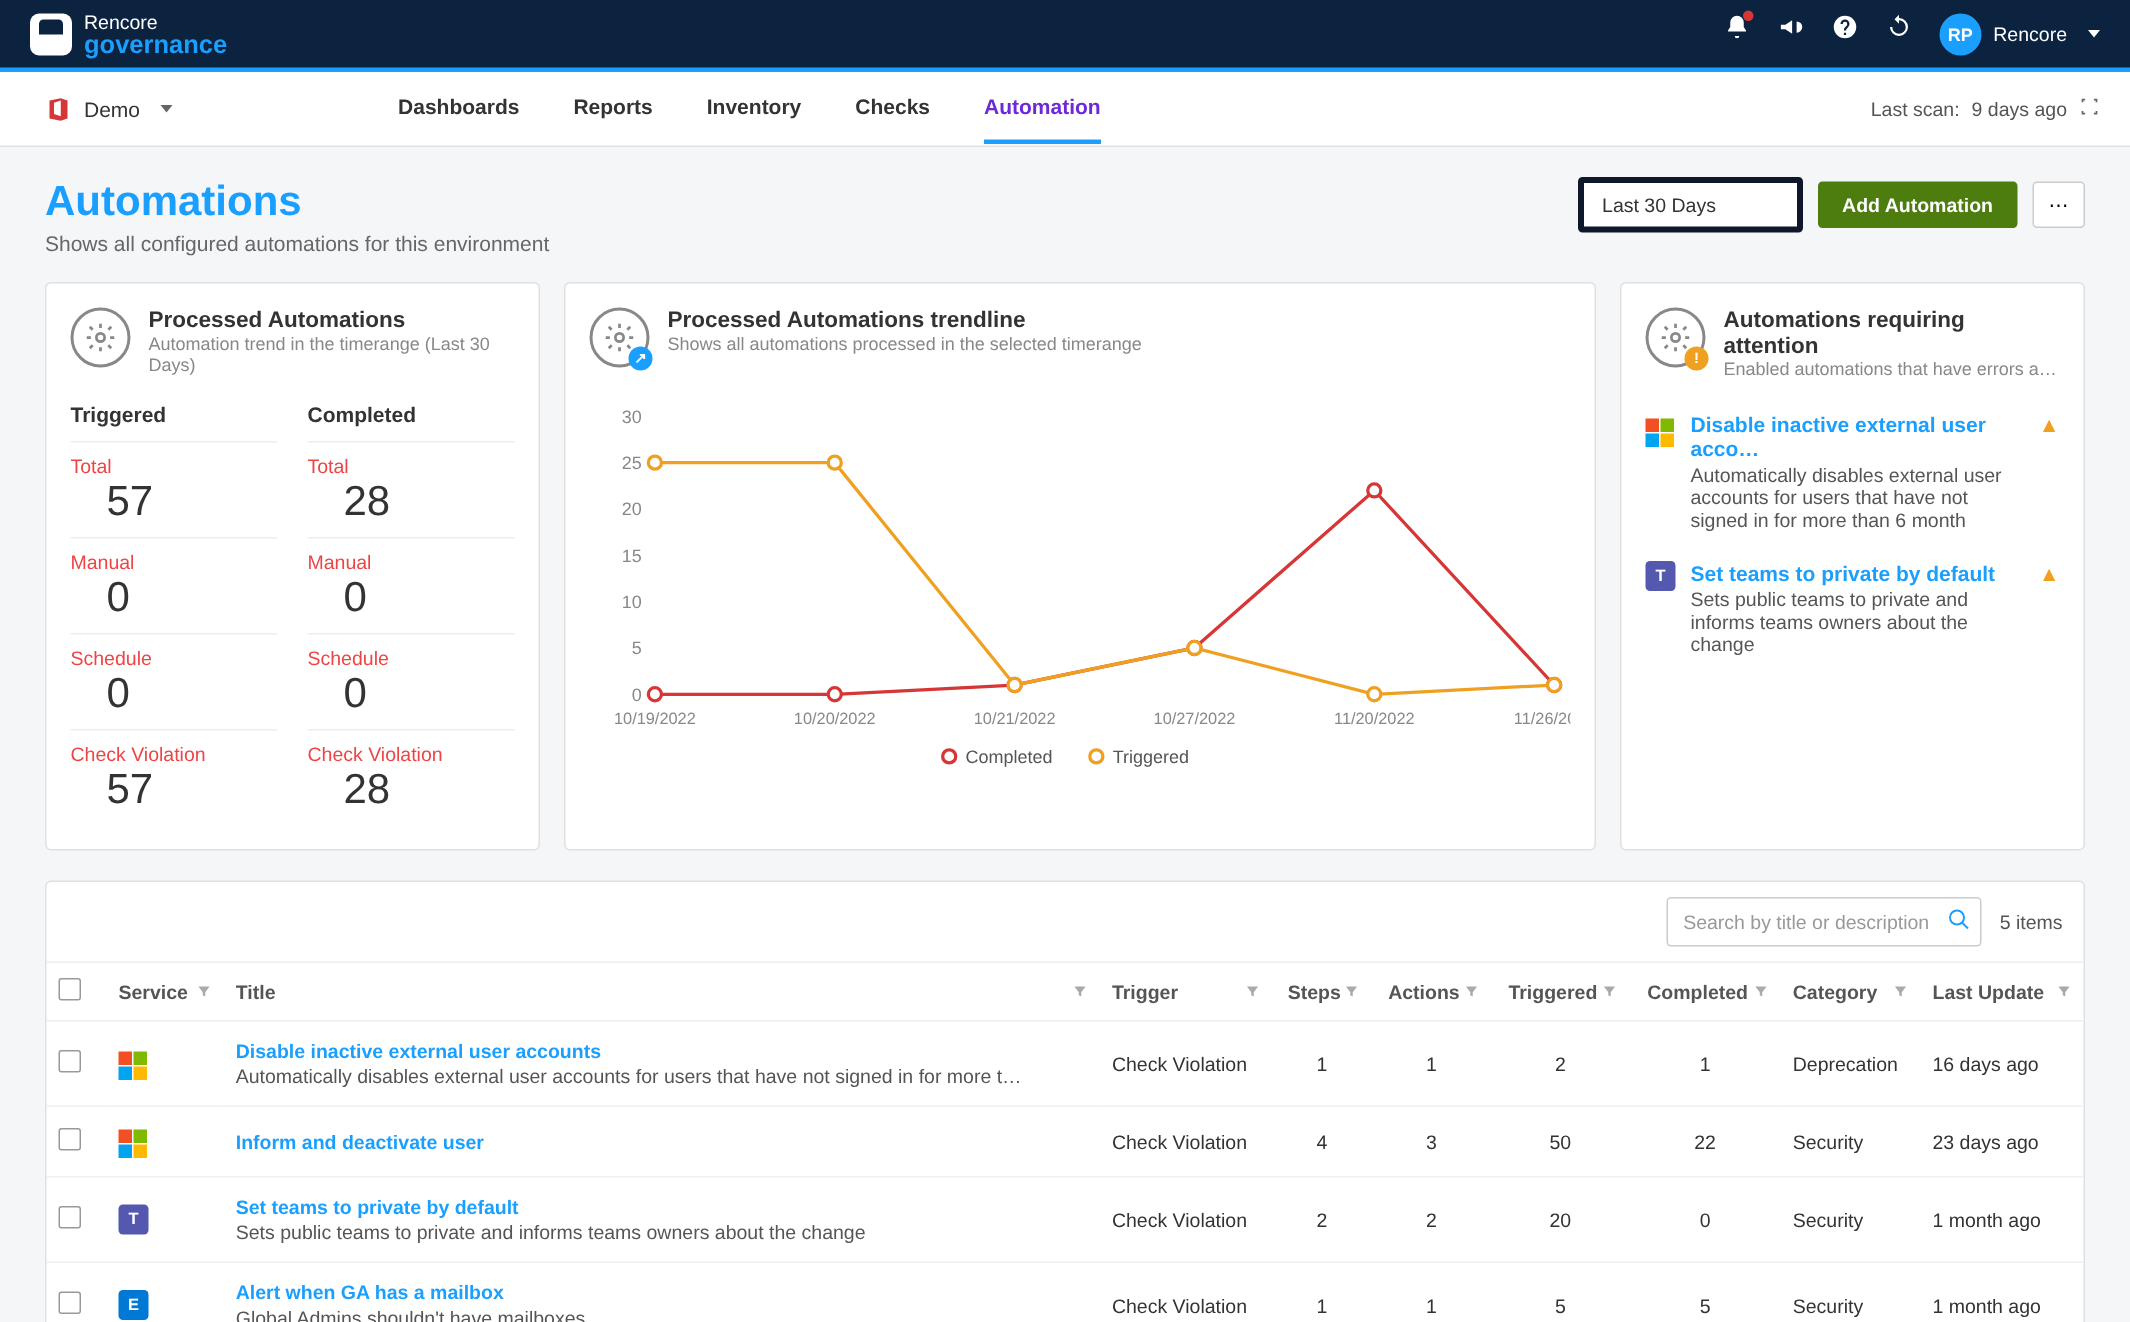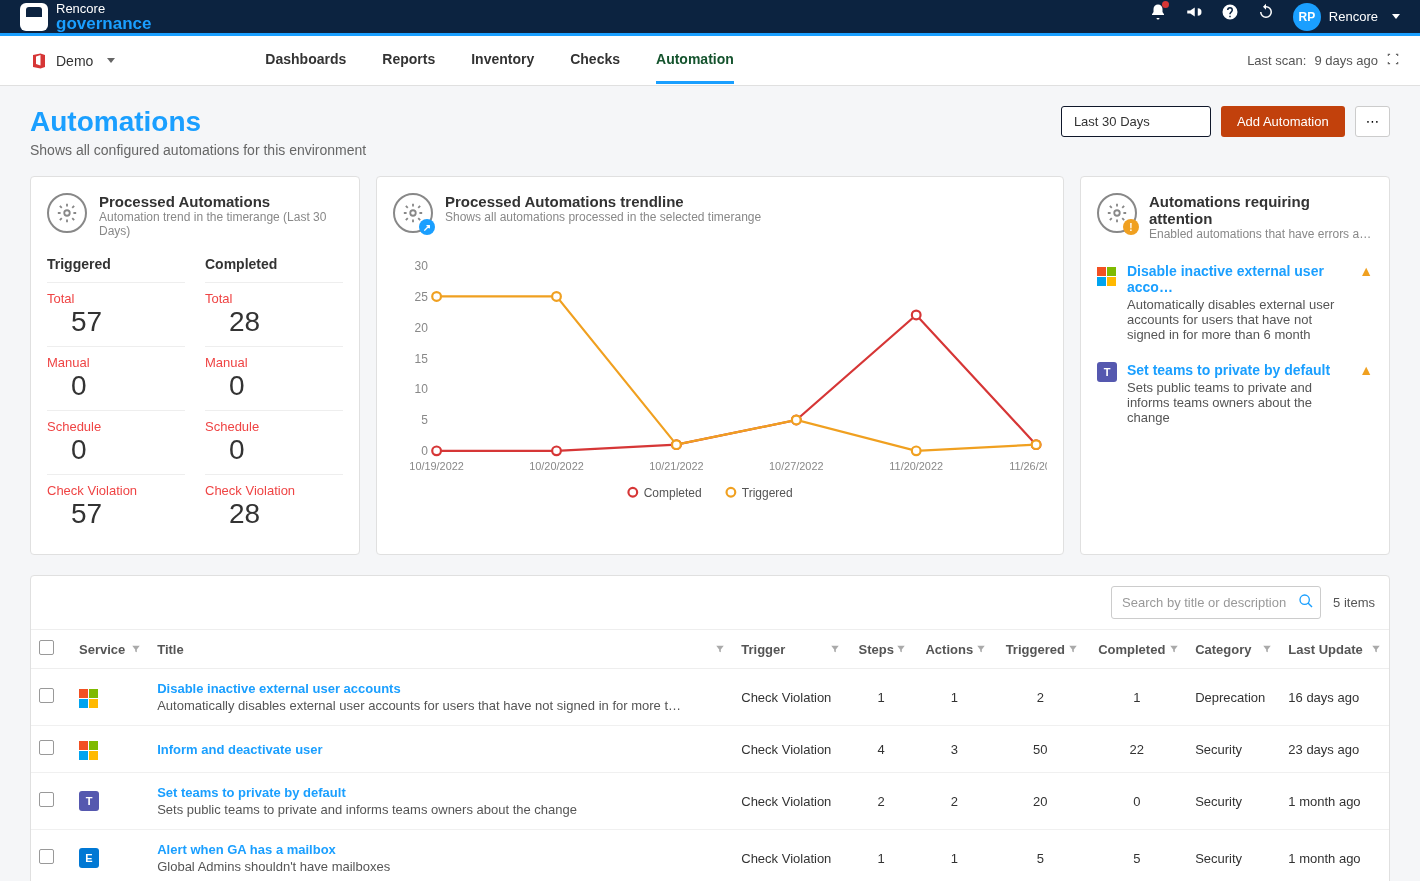--- a/index.html
+++ b/index.html
@@ -1,42 +1,42 @@
 <!DOCTYPE html>
 <html><head>
 <meta charset="utf-8">
 <style>
 * { box-sizing: border-box; margin: 0; padding: 0; }
 body { font-family: -apple-system, BlinkMacSystemFont, "Segoe UI", Arial, sans-serif; background: #f5f6f8; color: #333; font-size: 14px; width: 1420px; }
-.topbar { background: #0c2340; height: 36px; display: flex; align-items: center; padding: 0 20px; justify-content: space-between; border-bottom: 3px solid #1a9fff; }
+.topbar { background: #0c2340; height: 48px; display: flex; align-items: center; padding: 0 20px; justify-content: space-between; border-bottom: 3px solid #1a9fff; }
 .logo { display: flex; align-items: center; gap: 8px; }
 .logo-icon { width: 28px; height: 28px; background: #fff; border-radius: 6px; position: relative; }
 .logo-icon::before { content: ""; position: absolute; width: 16px; height: 10px; background: #0c2340; border-radius: 3px 3px 0 0; top: 4px; left: 6px; }
 .logo-text { color: #fff; font-size: 13px; line-height: 1; }
 .logo-text .gov { color: #1a9fff; font-weight: 700; font-size: 17px; }
 .topbar-right { display: flex; align-items: flex-start; gap: 18px; }
 .top-icon { color: #fff; cursor: pointer; position: relative; width: 18px; height: 18px; display: flex; align-items: center; justify-content: center; }
 .top-icon svg { width: 18px; height: 18px; fill: #fff; }
 .badge-dot { position: absolute; top: -2px; right: -2px; width: 7px; height: 7px; border-radius: 50%; }
 .avatar { width: 28px; height: 28px; border-radius: 50%; background: #1a9fff; color: #fff; display: flex; align-items: center; justify-content: center; font-size: 12px; font-weight: 600; }
 .user-label { color: #fff; font-size: 13px; }
 .navbar { background: #fff; height: 50px; display: flex; align-items: center; padding: 0 20px; border-bottom: 1px solid #e0e0e0; }
 .env-select { display: flex; align-items: center; gap: 8px; padding: 6px 10px; cursor: pointer; }
 .office-icon { width: 18px; height: 18px; display: inline-block; }
 .nav-tabs { display: flex; gap: 36px; margin-left: 140px; }
 .nav-tab { padding: 14px 0; cursor: pointer; font-weight: 600; color: #333; border-bottom: 3px solid transparent; }
-.nav-tab.active { color: #14532d; border-bottom-color: #1a9fff; }
+.nav-tab.active { color: #6d28d9; border-bottom-color: #1a9fff; }
 .last-scan { margin-left: auto; color: #555; font-size: 13px; display: flex; align-items: center; gap: 8px; }
 .content { padding: 20px 30px; }
 .page-header { display: flex; align-items: flex-start; justify-content: space-between; margin-bottom: 18px; gap: 12px; }
 .page-title { color: #1a9fff; font-size: 28px; font-weight: 700; margin-bottom: 4px; }
 .page-sub { color: #666; font-size: 14px; }
 .header-actions { display: flex; gap: 10px; align-items: center; }
-.select-range { background: #fff; border: 1px solid #0f172a; padding: 7px 12px; border-radius: 3px; min-width: 150px; font-size: 13px; }
-.btn-primary { background: #c2410c; color: #fff; border: none; padding: 8px 16px; border-radius: 3px; font-weight: 400; cursor: pointer; font-size: 13px; }
+.select-range { background: #fff; border: 4px solid #0f172a; padding: 7px 12px; border-radius: 3px; min-width: 150px; font-size: 13px; }
+.btn-primary { background: #4d7c0f; color: #fff; border: none; padding: 8px 16px; border-radius: 3px; font-weight: 700; cursor: pointer; font-size: 13px; }
 .btn-more { background: #fff; border: 1px solid #ccc; padding: 7px 10px; border-radius: 3px; cursor: pointer; }
 .cards-row { display: flex; gap: 16px; margin-bottom: 20px; }
 .card { background: #fff; border: 1px solid #e0e0e0; border-radius: 4px; padding: 16px; }
 .card-header { display: flex; gap: 12px; align-items: flex-start; margin-bottom: 12px; }
 .gear-circle { width: 40px; height: 40px; border: 2px solid #888; border-radius: 50%; display: flex; align-items: center; justify-content: center; position: relative; flex-shrink: 0; }
 .gear-circle svg { width: 22px; height: 22px; }
 .gear-badge { position: absolute; bottom: -4px; right: -4px; width: 16px; height: 16px; border-radius: 50%; display: flex; align-items: center; justify-content: center; font-size: 10px; color: #fff; font-weight: 700; }
 .card-title { font-weight: 700; font-size: 15px; color: #333; }
 .card-sub { color: #888; font-size: 12px; }
 .card-stats { width: 330px; }

